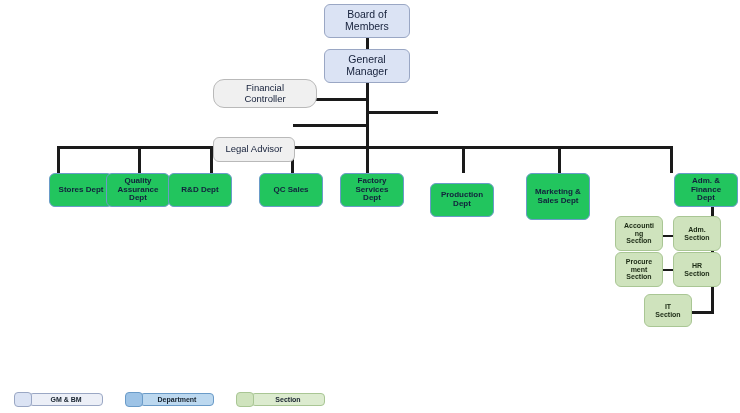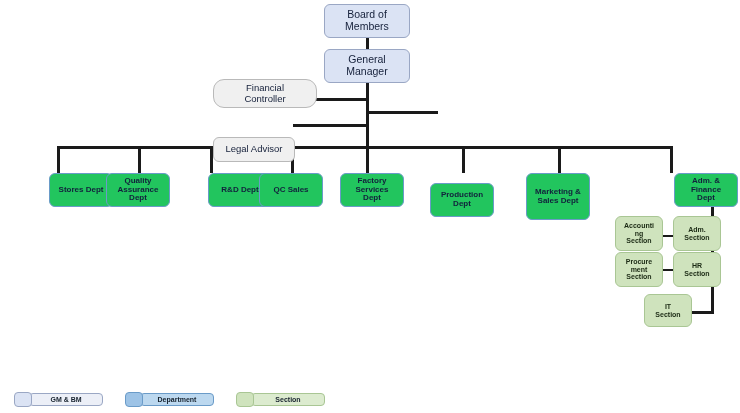--- a/index.html
+++ b/index.html
@@ -171,21 +171,21 @@
 
 
   <div class="node node-dept" style="left:25px; top:173px; width:64px; height:34px;margin-left:24px;">
     <span class="label">Stores Dept</span>
   </div>
 
   <div class="node node-dept" style="left:106px; top:173px; width:64px; height:34px;">
     <span class="label">Quality<br>Assurance<br>Dept</span>
   </div>
 
-  <div class="node node-dept" style="left:168px; top:173px; width:64px; height:34px;margin-left:40px;">
+  <div class="node node-dept" style="left:168px; top:173px; width:64px; height:34px;">
     <span class="label">R&amp;D Dept</span>
   </div>
 
   <div class="node node-dept" style="left:259px; top:173px; width:64px; height:34px;">
     <span class="label">QC Sales</span>
   </div>
 
   <div class="node node-dept" style="left:340px; top:173px; width:64px; height:34px;">
     <span class="label">Factory<br>Services<br>Dept</span>
   </div>

